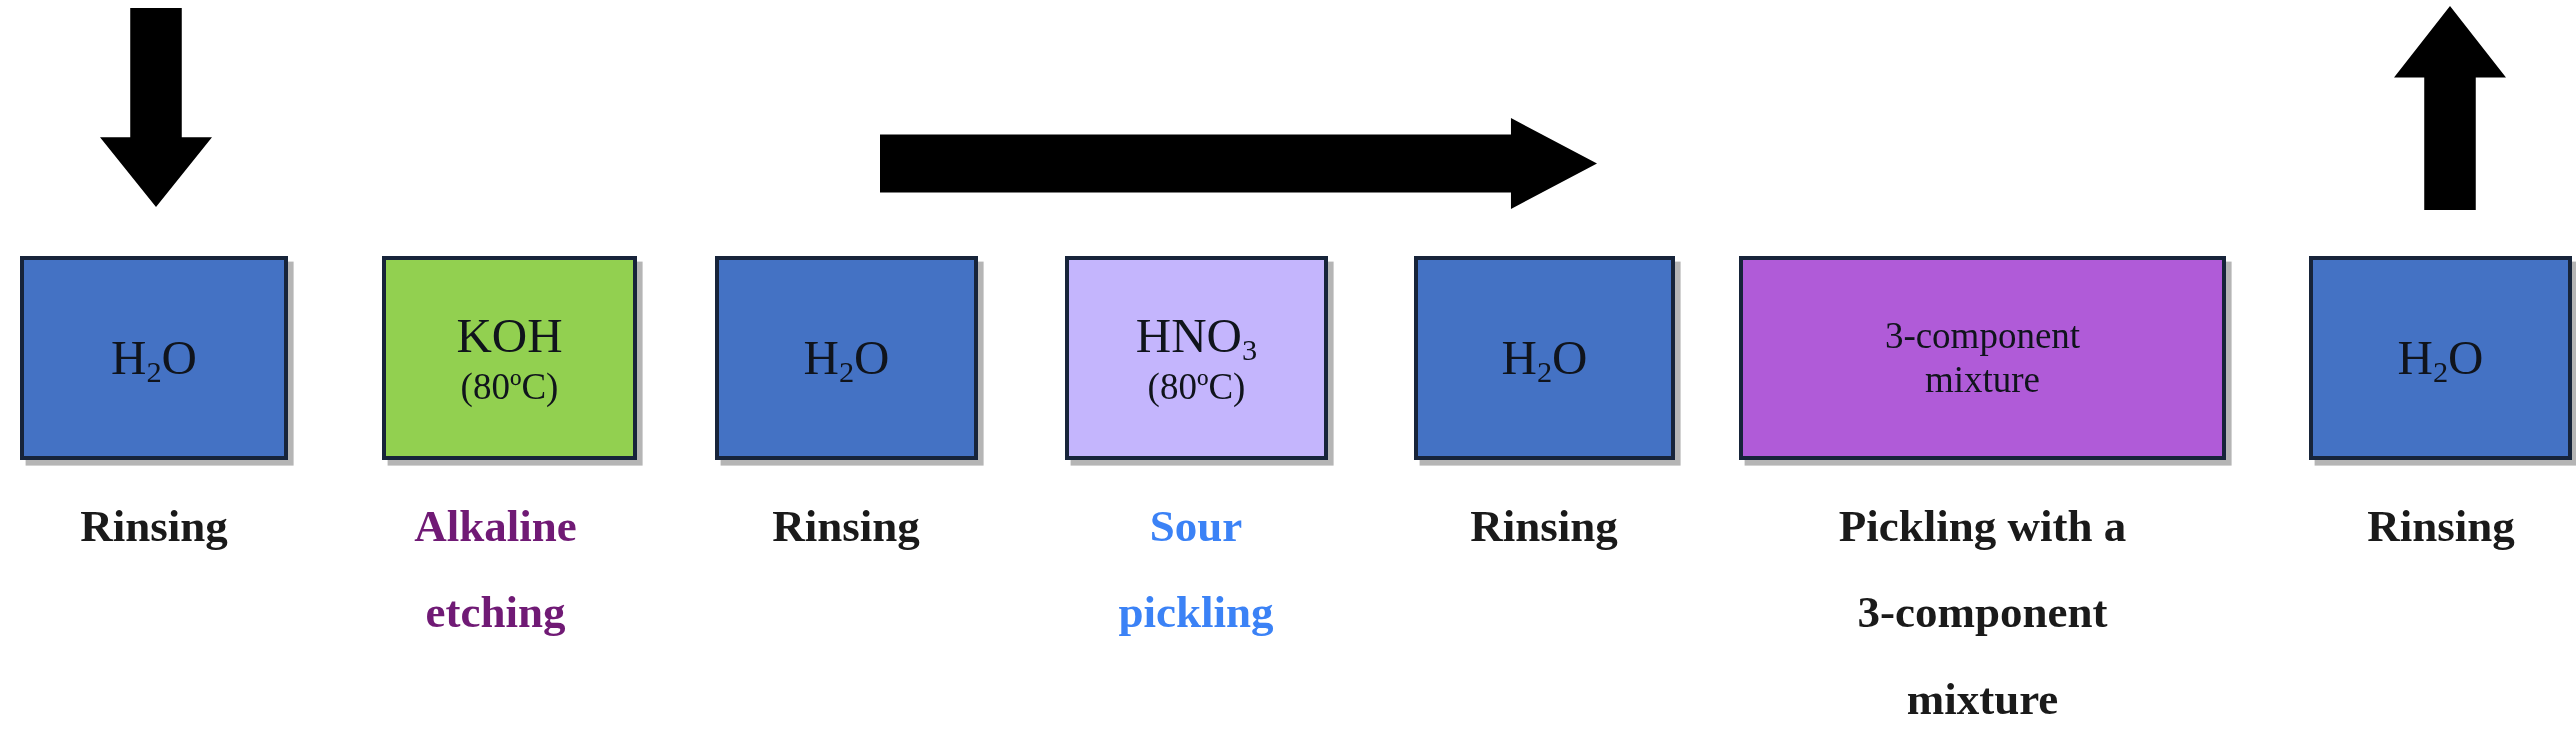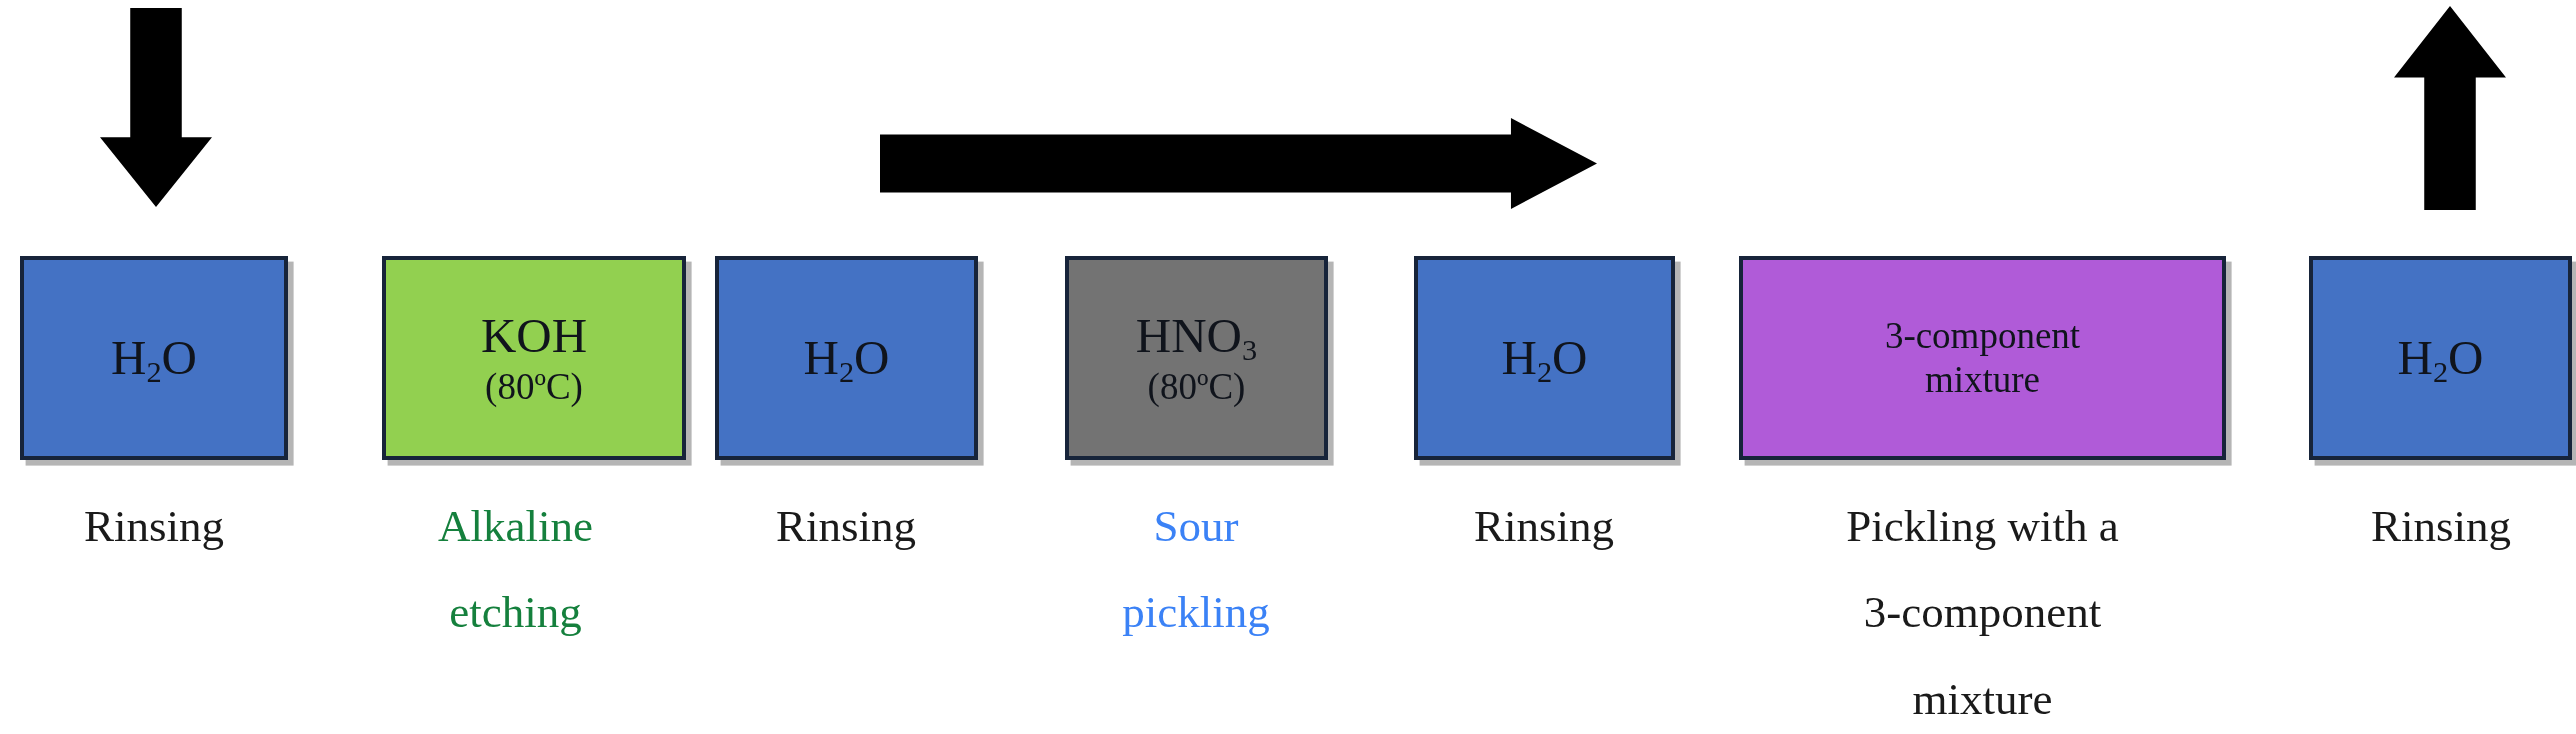--- a/index.html
+++ b/index.html
@@ -48,20 +48,21 @@
   .box-small-text { font-size: 37px; }
 
   
   .step-label {
     position: absolute;
     text-align: center;
     font-size: 45px;
     color: #1a1a1a;
     line-height: 1.92;
     white-space: pre-line;
+    font-weight: bold;
   }
 
   
   .arrow { position: absolute; }
   .arrow svg { display: block; }
 </style>
 </head>
 <body>
 
 <div id="stage">
@@ -82,31 +83,31 @@
           <polygon points="50,0 100,35 73,35 73,100 27,100 27,35 0,35" fill="#000000"></polygon>
         </svg>
       </div>
     </div>
 
   <div id="step-layer">
       <div class="step-box" style="left: 8px; top: 256px; width: 268px; height: 204px; background: rgb(68, 114, 196); border-color: rgb(23, 36, 58);">
         <span class="formula-line">H<sub>2</sub><span>O</span></span>
       </div>
       <div class="step-label" style="left: 0px; top: 483px; width: 284px; color: rgb(26, 26, 26);">Rinsing</div>
-      <div class="step-box" style="left: 370px; top: 256px; width: 304px; height: 204px; background: rgb(146, 208, 80); border-color: rgb(23, 36, 58);">
+      <div class="step-box" style="left: 370px; top: 256px; width: 255px; height: 204px; background: rgb(146, 208, 80); border-color: rgb(23, 36, 58);">
         <span class="formula-line">KOH</span>
         <span class="formula-line box-small-text">(80ºC)</span>
       </div>
-      <div class="step-label" style="left: 364px; top: 483px; width: 279px; color: #15803d;">Alkaline
+      <div class="step-label" style="left: 344px; top: 483px; width: 279px; color: #701a75;">Alkaline
 etching</div>
       <div class="step-box" style="left: 703px; top: 256px; width: 263px; height: 204px; background: rgb(68, 114, 196); border-color: rgb(23, 36, 58);">
         <span class="formula-line">H<sub>2</sub><span>O</span></span>
       </div>
       <div class="step-label" style="left: 693px; top: 483px; width: 282px; color: rgb(26, 26, 26);">Rinsing</div>
-      <div class="step-box" style="left: 1053px; top: 256px; width: 263px; height: 204px; background: #737373; border-color: rgb(23, 36, 58);">
+      <div class="step-box" style="left: 1053px; top: 256px; width: 263px; height: 204px; background: #c4b5fd; border-color: rgb(23, 36, 58);">
         <span class="formula-line">HNO<sub>3</sub></span>
         <span class="formula-line box-small-text">(80ºC)</span>
       </div>
       <div class="step-label" style="left: 1043px; top: 483px; width: 282px; color: #3b82f6;">Sour
 pickling</div>
       <div class="step-box" style="left: 1402px; top: 256px; width: 261px; height: 204px; background: rgb(68, 114, 196); border-color: rgb(23, 36, 58);">
         <span class="formula-line">H<sub>2</sub><span>O</span></span>
       </div>
       <div class="step-label" style="left: 1392px; top: 483px; width: 280px; color: rgb(26, 26, 26);">Rinsing</div>
       <div class="step-box" style="left: 1727px; top: 256px; width: 487px; height: 204px; background: rgb(176, 91, 216); border-color: rgb(23, 36, 58);">

